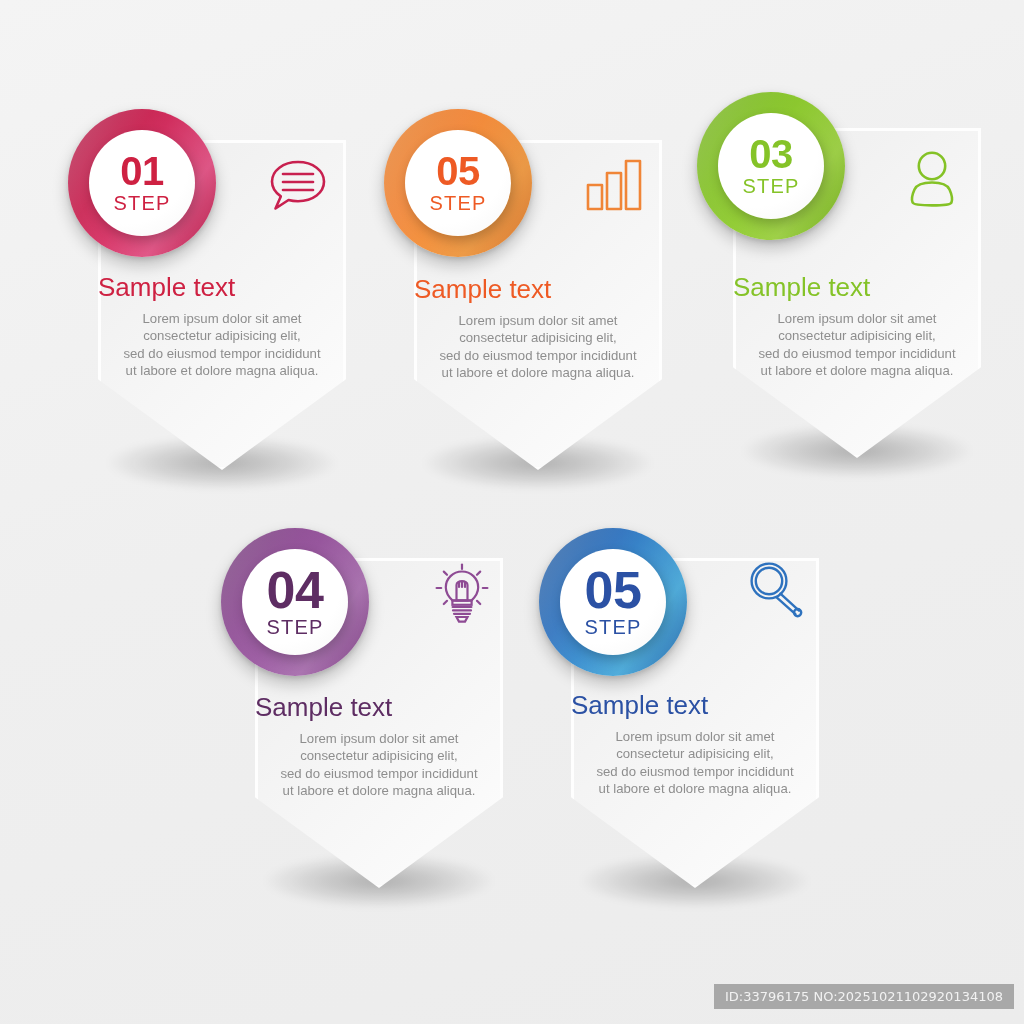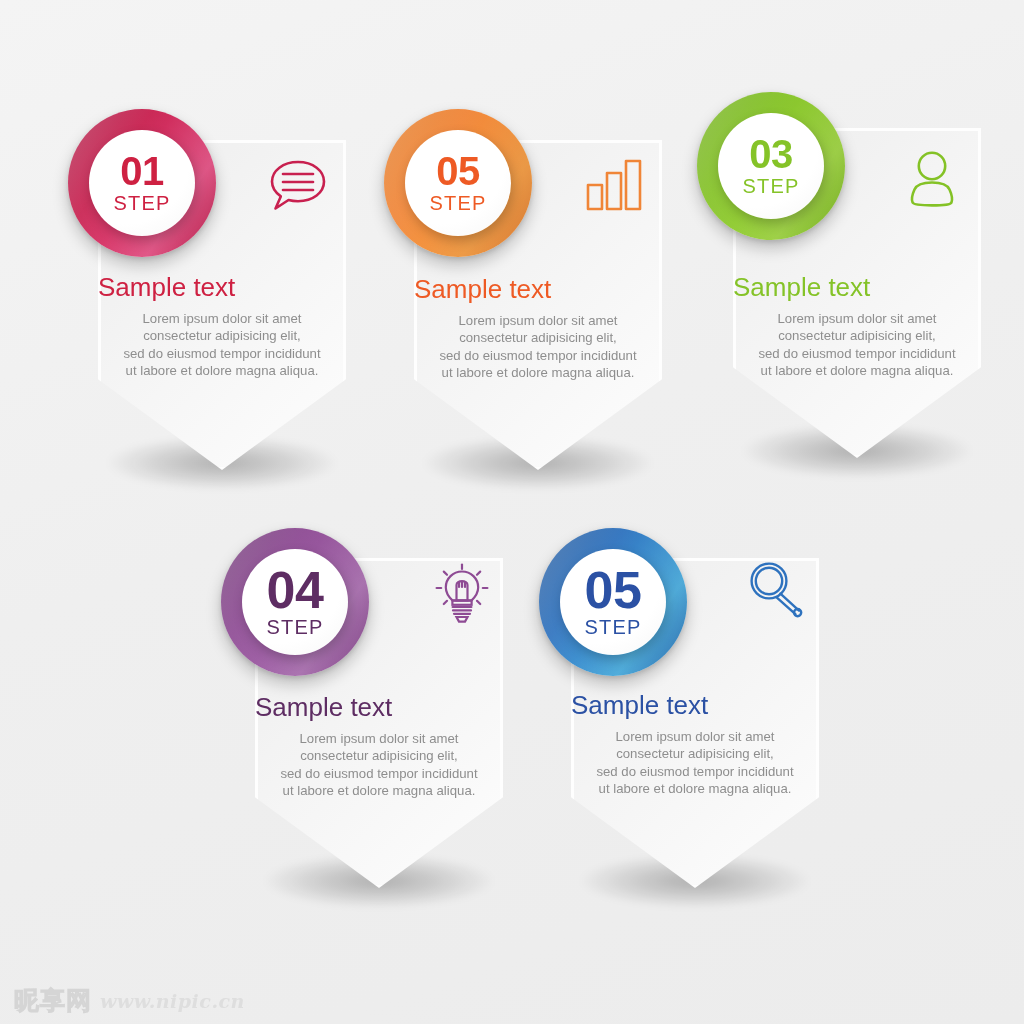--- a/index.html
+++ b/index.html
@@ -225,17 +225,14 @@
         </svg></div>
       <div class="badge" style="left: 539px; top: 528px; width: 148px; height: 148px;">
         <div class="badge-outer" style="background: linear-gradient(125deg, rgb(33, 87, 155) 0%, rgb(46, 114, 190) 34%, rgb(84, 180, 228) 72%, rgb(46, 114, 190) 100%);"></div>
         <div class="badge-gloss"></div>
         <div class="badge-inner" style="left: 21px; top: 21px; width: 106px; height: 106px;">
           <div class="num" style="font-size: 52px; color: rgb(43, 81, 164);">05</div>
           <div class="steplbl" style="font-size: 20px; margin-top: 3px; color: rgb(43, 81, 164);">STEP</div>
         </div>
       </div>
     </div>
-    <div id="watermark">
-      <span id="wm-cn">昵享网</span>
-      <span id="wm-url">www.nipic.cn</span>
-    </div>
+    <div id="idbadge">ID:33796175 NO:20251021102920134108</div>
   </div>
 
 </body></html>

